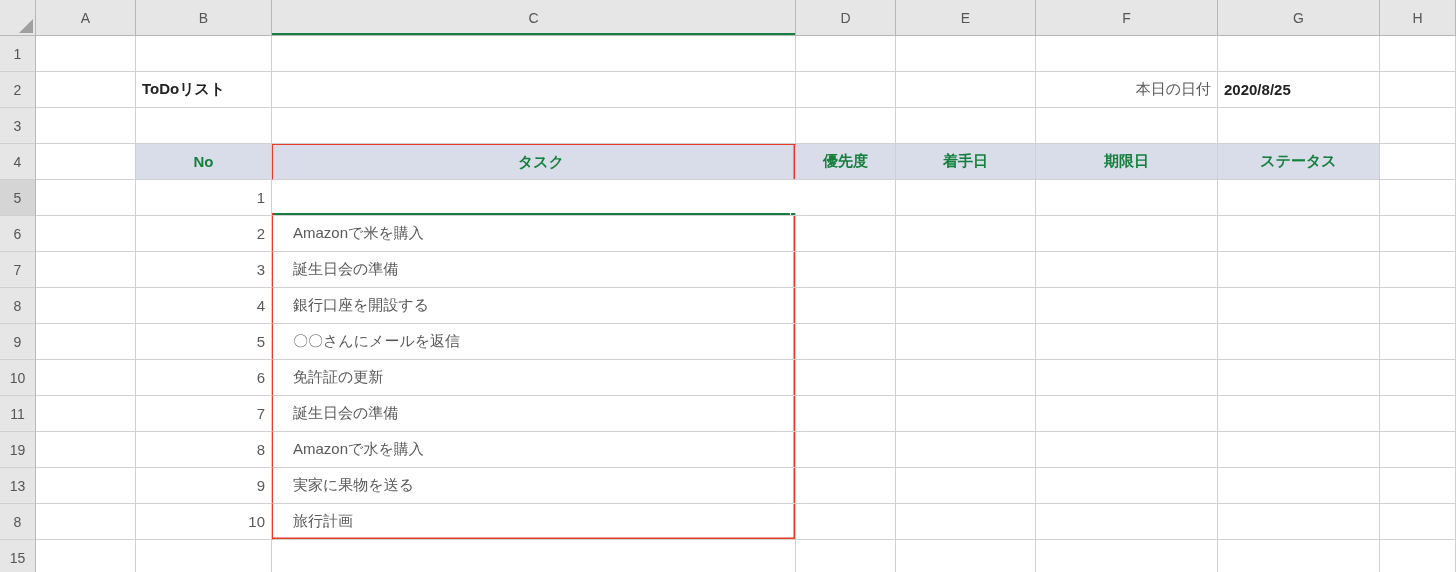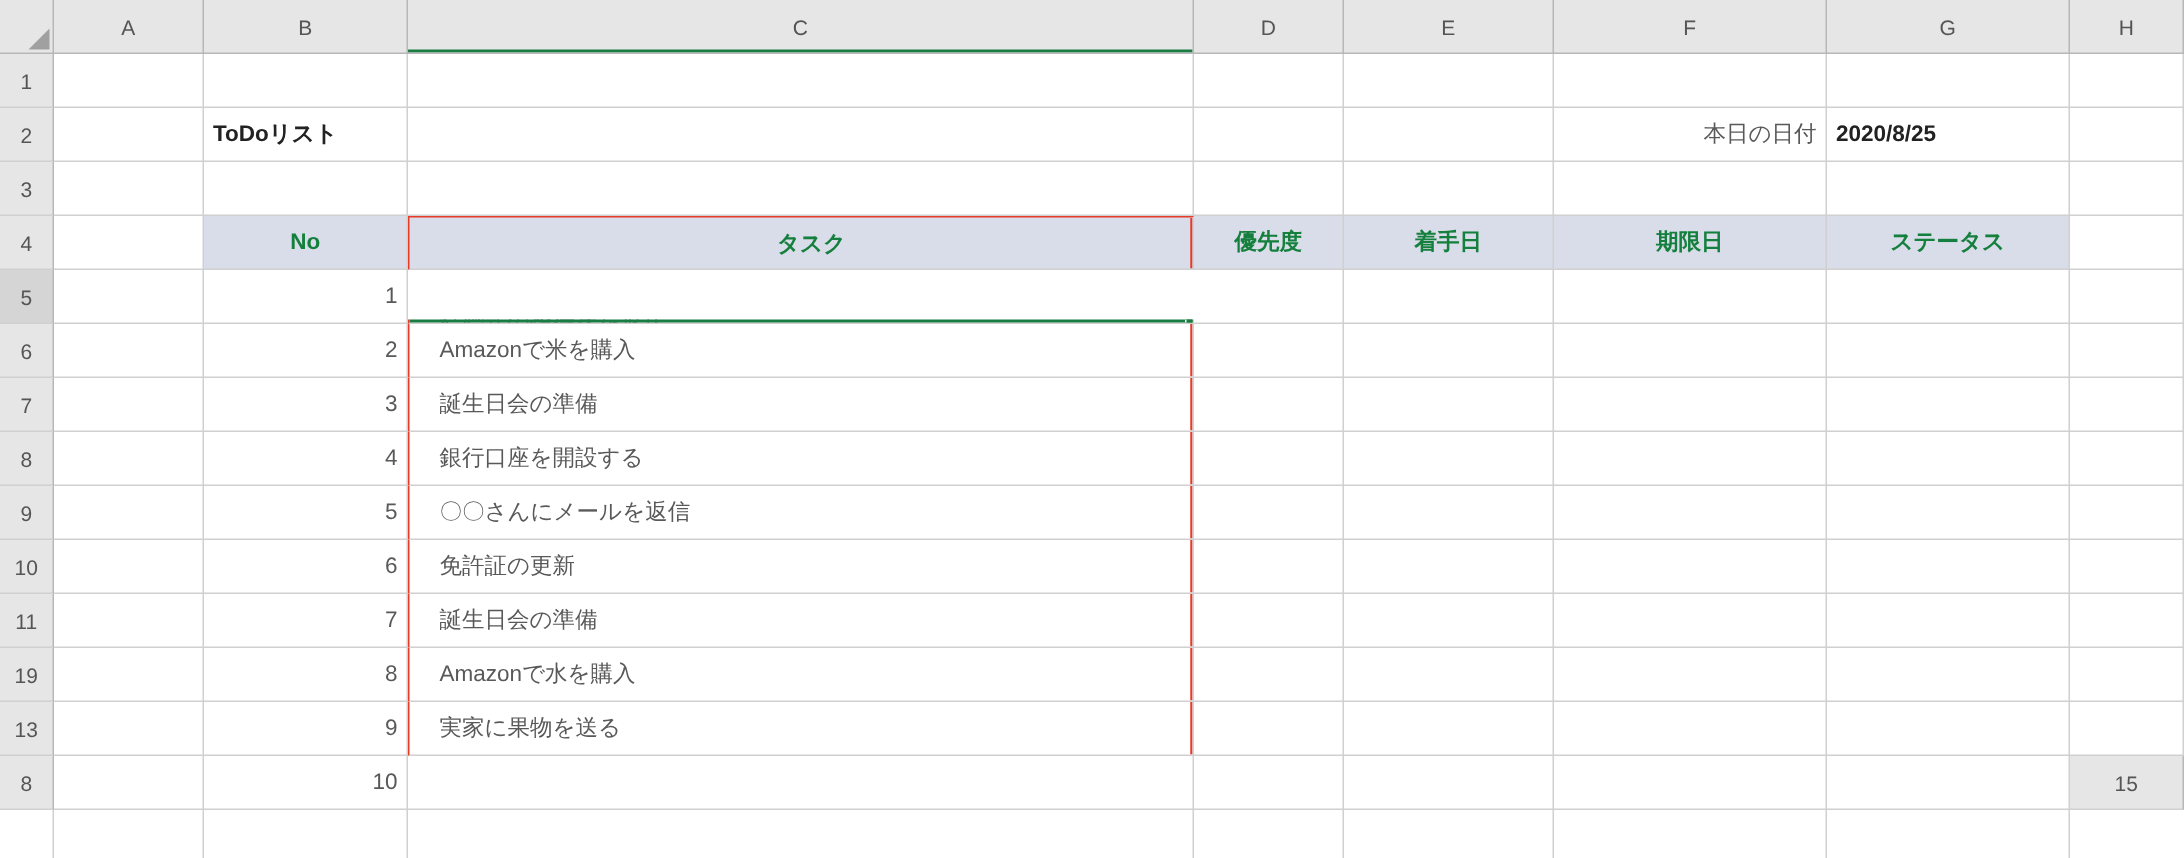--- a/index.html
+++ b/index.html
@@ -243,20 +243,21 @@
   <div class="cell rb-left rb-right-extra">実家に果物を送る</div>
   <div class="cell"></div>
   <div class="cell"></div>
   <div class="cell"></div>
   <div class="cell"></div>
   <div class="cell"></div>
 
   <div class="row-h">8</div>
   <div class="cell"></div>
   <div class="cell right">10</div>
+  <div class="cell rb-left rb-br">旅行計画</div>
   <div class="cell"></div>
   <div class="cell"></div>
   <div class="cell"></div>
   <div class="cell"></div>
   <div class="cell"></div>
 
   <div class="row-h">15</div>
   <div class="cell"></div>
   <div class="cell"></div>
   <div class="cell"></div>

